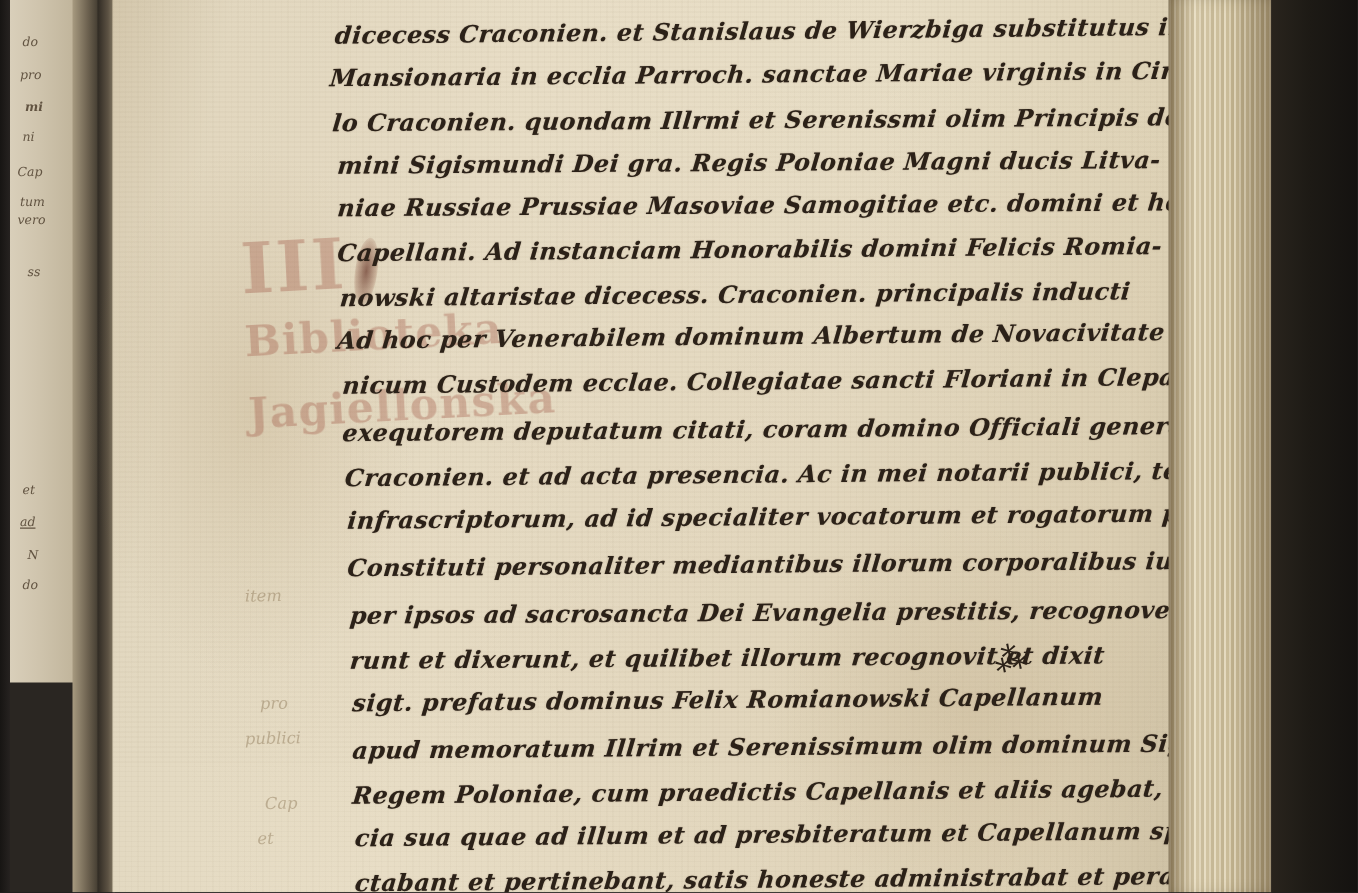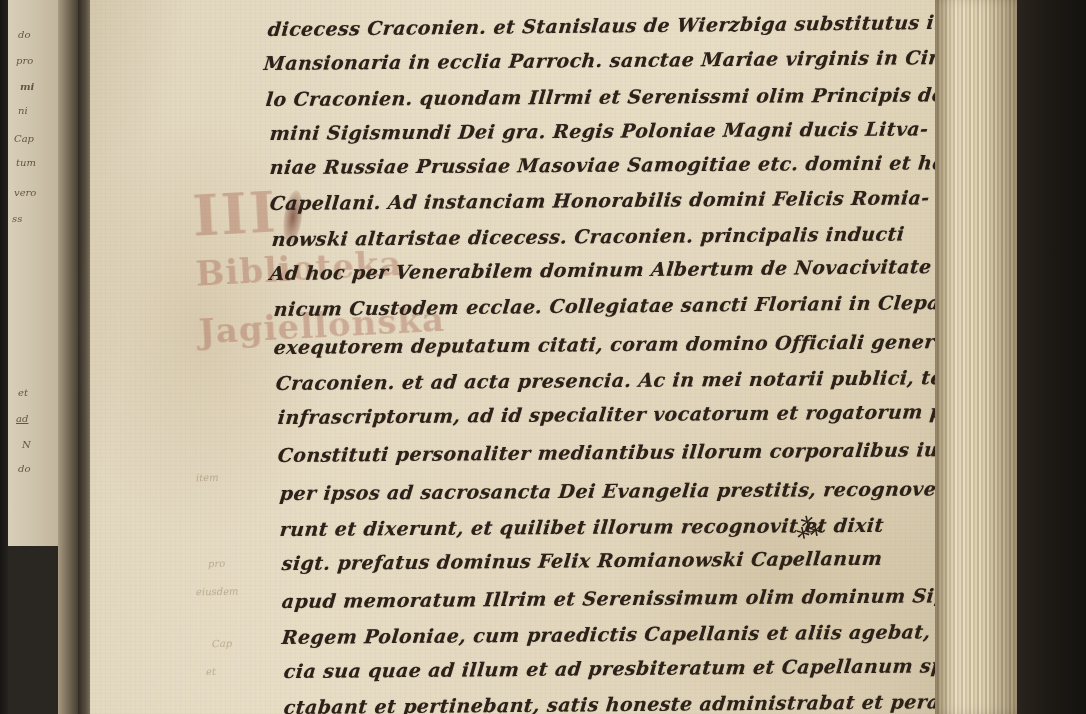--- a/index.html
+++ b/index.html
@@ -164,21 +164,21 @@
     line-height: 13px;
     white-space: nowrap;
     opacity: 0.82;
   }
   
   .showthrough {
     position: absolute;
     color: rgba(120,96,64,0.38);
     font-family: "DejaVu Serif", serif;
     font-style: italic;
-    font-size: 10px;
+    font-size: 13px;
     line-height: 16px;
     white-space: nowrap;
     transform: rotate(-1deg);
     pointer-events: none;
   }
 
   .paraph {
     position: absolute;
     left: 705px; top: 512px;
     width: 34px; height: 26px;
@@ -196,22 +196,22 @@
   <div class="gutter-dark"></div>
 
   <div class="left-page">
     <div id="margin-notes">
         <div class="margin-note" style="left: 10px; top: 28px;">do</div>
         <div class="margin-note" style="left: 8px; top: 54px;">pro</div>
         <div class="margin-note" style="left: 12px; top: 80px; font-weight: bold;">mi</div>
         <div class="margin-note" style="left: 10px; top: 104px;">ni</div>
         <div class="margin-note" style="left: 6px; top: 132px;">Cap</div>
         <div class="margin-note" style="left: 8px; top: 156px;">tum</div>
-        <div class="margin-note" style="left: 6px; top: 186px;">vero</div>
-        <div class="margin-note" style="left: 4px; top: 212px;">ss</div>
+        <div class="margin-note" style="left: 6px; top: 170px;">vero</div>
+        <div class="margin-note" style="left: 14px; top: 212px;">ss</div>
         <div class="margin-note" style="left: 10px; top: 386px;">et</div>
         <div class="margin-note" style="left: 8px; top: 412px; text-decoration: underline;">ad</div>
         <div class="margin-note" style="left: 14px; top: 438px;">N</div>
         <div class="margin-note" style="left: 10px; top: 462px;">do</div>
       </div>
   </div>
 
   <div class="left-page-shadow"></div>
   <div class="spine-gap"></div>
 
@@ -248,21 +248,21 @@
         <div class="line" style="left: 192px; top: 626px; font-size: 19px; transform: rotate(-0.5deg) skewX(-6deg);">Regem Poloniae, cum praedictis Capellanis et aliis agebat, et offi-</div>
         <div class="line" style="left: 194px; top: 660px; font-size: 19px; transform: rotate(-0.5deg) skewX(-6deg);">cia sua quae ad illum et ad presbiteratum et Capellanum spe-</div>
         <div class="line" style="left: 194px; top: 696px; font-size: 19px; transform: rotate(-0.5deg) skewX(-6deg);">ctabant et pertinebant, satis honeste administrabat et pera-</div>
       </div>
 
     <div class="paraph">⁂</div>
 
     <div id="showthrough">
         <div class="showthrough" style="left: 106px; top: 470px;">item</div>
         <div class="showthrough" style="left: 118px; top: 556px;">pro</div>
-        <div class="showthrough" style="left: 106px; top: 584px;">eiusdem</div>
+        <div class="showthrough" style="left: 106px; top: 584px;">publici</div>
         <div class="showthrough" style="left: 122px; top: 636px;">Cap</div>
         <div class="showthrough" style="left: 116px; top: 664px;">et</div>
       </div>
   </div>
 
   <div class="fore-edge"></div>
   <div class="fore-edge-hi"></div>
   <div class="outer-dark"></div>
 
 </div>

